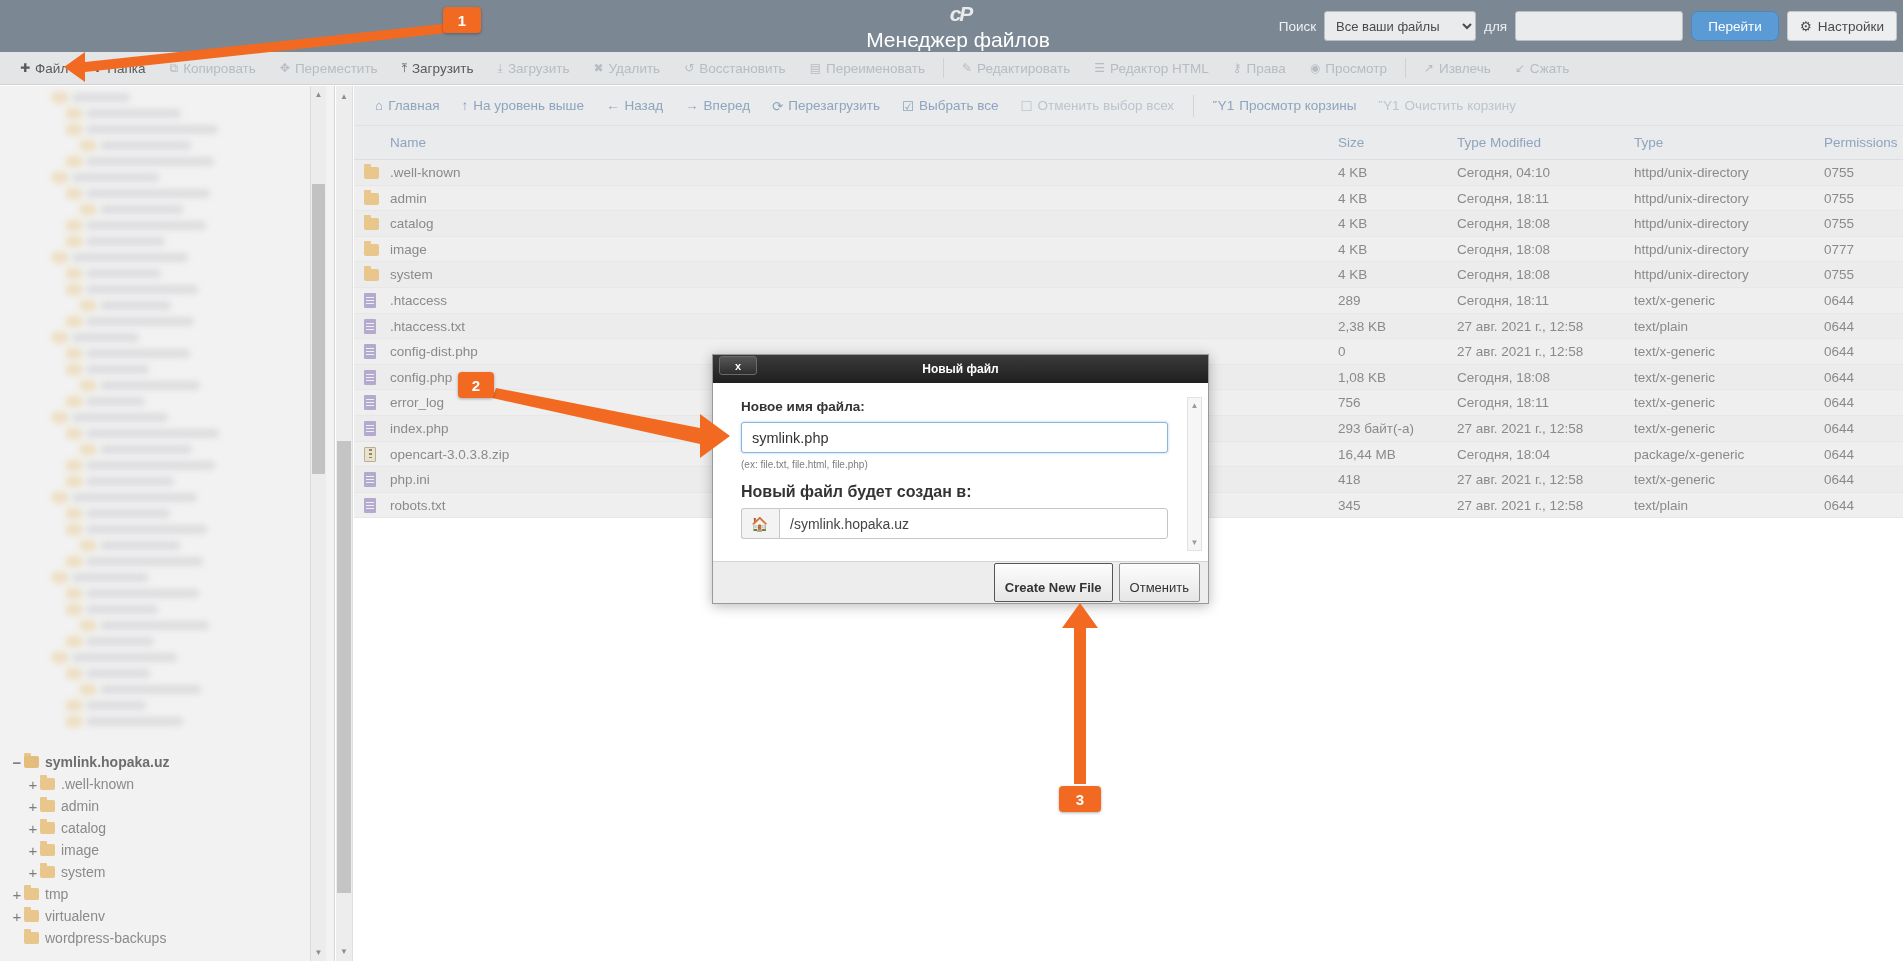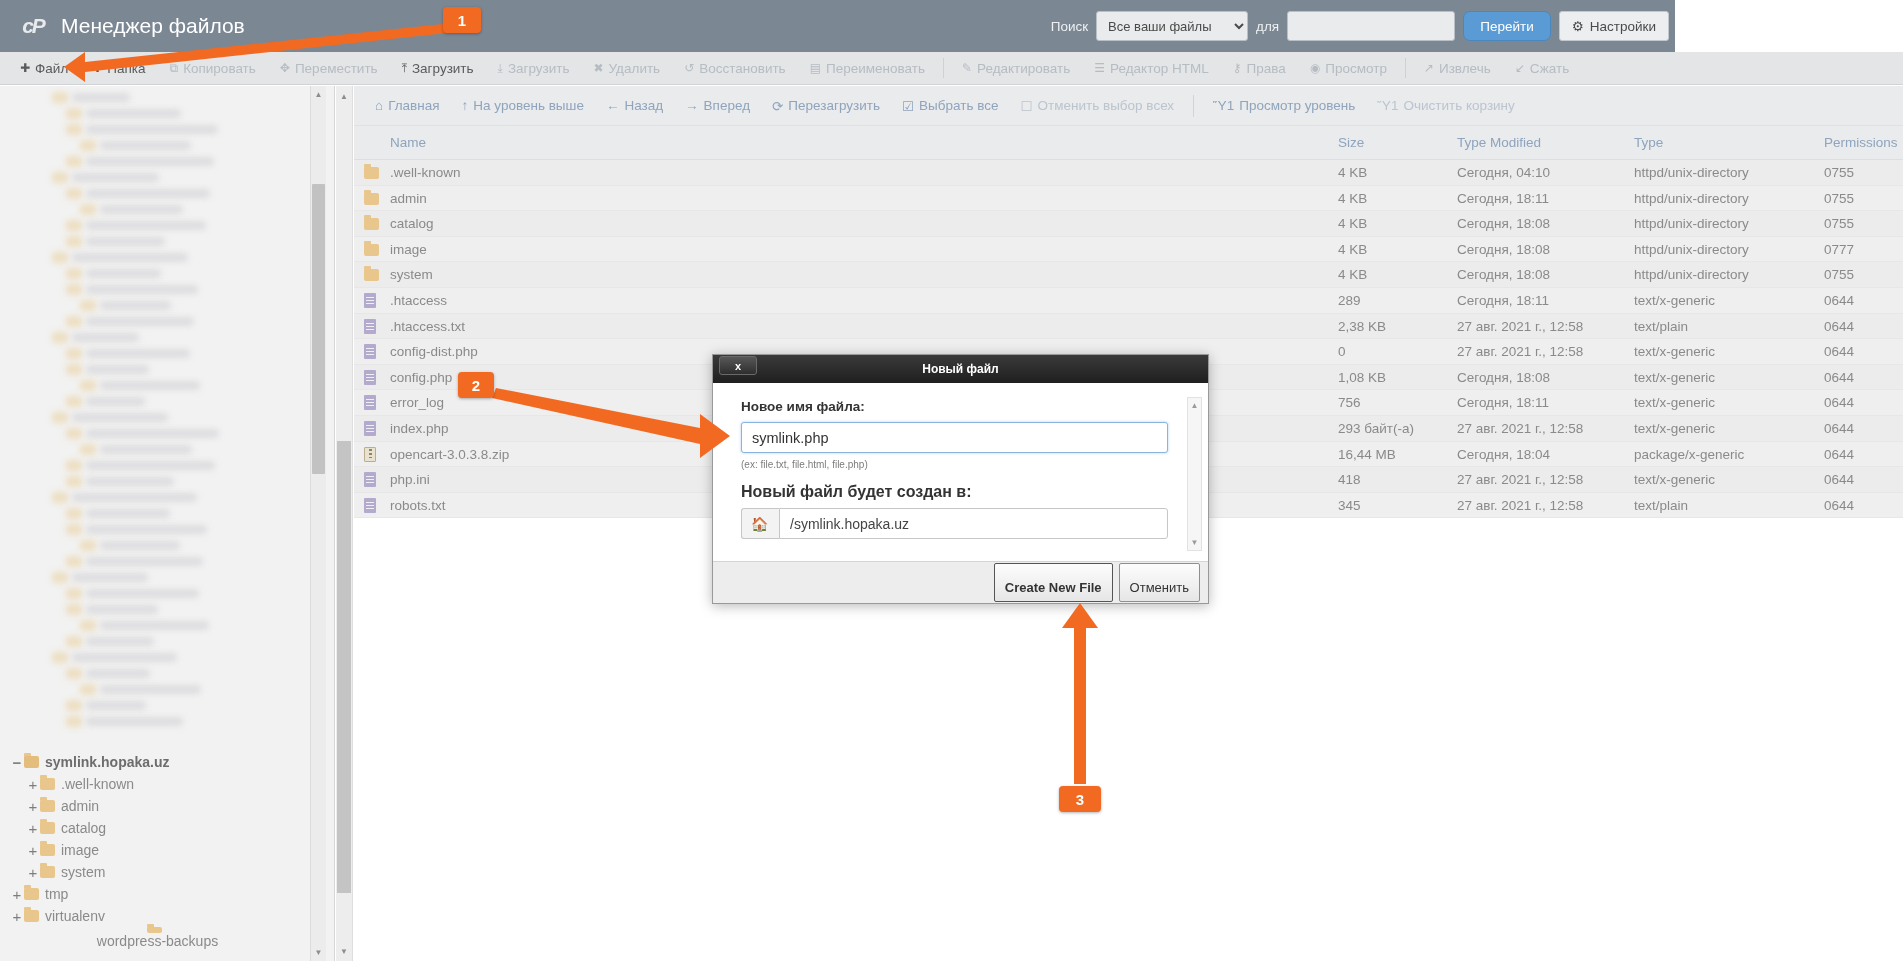--- a/index.html
+++ b/index.html
@@ -5,22 +5,22 @@
   * { box-sizing: border-box; margin: 0; padding: 0; }
   html, body {
     width: 1903px; height: 961px;
     font-family: "Liberation Sans", "DejaVu Sans", sans-serif;
     background: #ffffff; overflow: hidden;
   }
   #app { position: relative; width: 1903px; height: 961px; }
 
   
   .header {
-    position: absolute; top: 0; left: 0; width: 1675px; height: 52px;
-    background: #7c8794; display: flex; align-items: center;
+    position: absolute; top: 0; left: 0; width: 1903px; height: 52px;
+    background: #7c8794; display: flex; align-items: center; flex-direction: column;
   }
   .cp-logo {
     margin-left: 18px; width: 30px; height: 30px;
     display: flex; align-items: center; justify-content: center;
     color: #e8eaec; font-weight: bold; font-size: 21px;
     font-style: italic; letter-spacing: -2px;
   }
   .header-title {
     margin-left: 13px; color: #ffffff; font-size: 21px; font-weight: 400;
   }
@@ -488,21 +488,21 @@
         <div class="tree-row" style="padding-left: 0px;">
           <span class="tw">+</span>
           <span class="fldr"></span>
           <span>tmp</span>
         </div>
         <div class="tree-row" style="padding-left: 0px;">
           <span class="tw">+</span>
           <span class="fldr"></span>
           <span>virtualenv</span>
         </div>
-        <div class="tree-row" style="padding-left: 0px; flex-direction: column;">
+        <div class="tree-row" style="padding-left: 0px;">
           <span class="tw"></span>
           <span class="fldr"></span>
           <span>wordpress-backups</span>
         </div>
       </div>
     <div class="sb-scroll">
       <div class="sb-arrow up">▲</div>
       <div class="sb-thumb"></div>
       <div class="sb-arrow dn">▼</div>
     </div>
@@ -541,21 +541,21 @@
             <span>☑</span>
             <span>Выбрать все</span>
           </div>
           <div class="nav-item muted">
             <span>☐</span>
             <span>Отменить выбор всех</span>
           </div>
           <div class="nav-sep"></div>
           <div class="nav-item">
             <span>Ὕ1</span>
-            <span>Просмотр уровень</span>
+            <span>Просмотр корзины</span>
           </div>
           <div class="nav-item muted">
             <span>Ὕ1</span>
             <span>Очистить корзину</span>
           </div>
         </div>
 
       <div class="thead">
         <span class="th-name">Name</span>
         <span class="th-size">Size</span>

